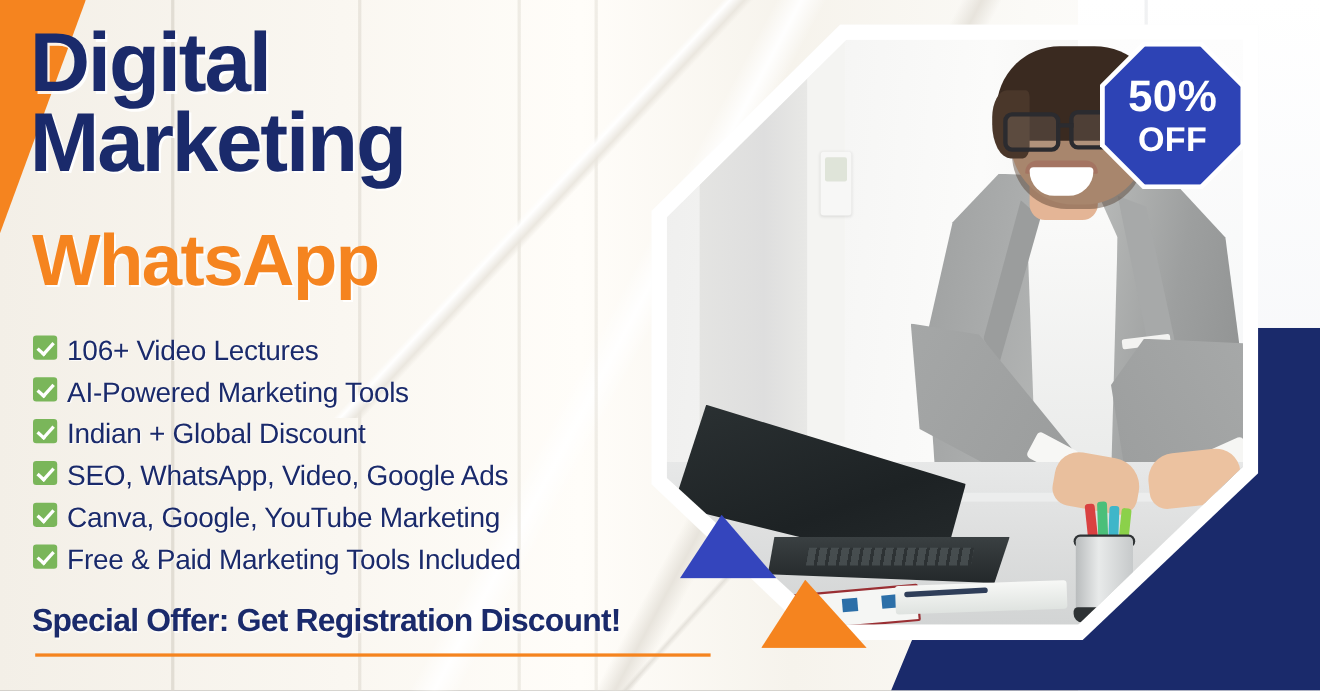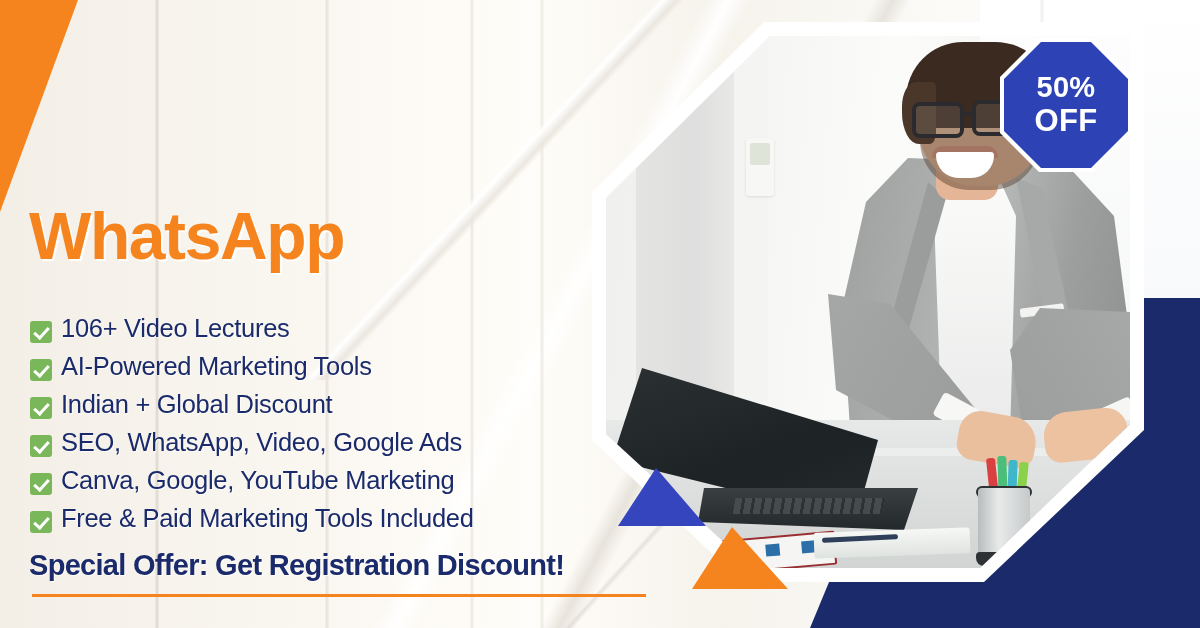--- a/index.html
+++ b/index.html
@@ -154,21 +154,21 @@
   .badge-in{
     position:absolute; left:1004px; top:42px; width:124px; height:126px;
     background:#2d43b5;
     clip-path:polygon(37px 0, 87px 0, 124px 37px, 124px 89px, 87px 126px, 37px 126px, 0 89px, 0 37px);
     display:flex; flex-direction:column; align-items:center; justify-content:center;
     gap:2px;
   }
   .badge-in span{
     color:#fff; font-weight:700; letter-spacing:.3px; line-height:1.02;
   }
-  .badge-pct{ font-size:29px; }
+  .badge-pct{ font-size:40px; }
   .badge-off{ font-size:31px; }
 
   
   .content{ position:absolute; left:0; top:0; width:600px; height:628px; }
 
   .title{
     position:absolute; left:27px; top:22px;
     color:#1a2a6b;
     font-weight:700;
     font-size:76px;
@@ -183,21 +183,21 @@
     color:#f5841f;
     font-weight:700;
     font-size:66px;
     line-height:1;
     letter-spacing:-1.4px;
     text-shadow:2px 2px 0 rgba(255,255,255,.9);
   }
 
   .features{ position:absolute; left:30px; top:305px; width:570px; }
   .feat{
-    display:flex; align-items:flex-end; gap:9px;
+    display:flex; align-items:flex-start; gap:9px;
     height:38px;
   }
   .check{
     width:22px; height:22px; min-width:22px;
     background:#7ab65a;
     border-radius:3px;
     position:relative;
   }
   .check::after{
     content:""; position:absolute;
@@ -316,20 +316,24 @@
   <div class="tri-orange"></div>
 
   <div class="badge"></div>
   <div class="badge-in">
     <span class="badge-pct">50%</span>
     <span class="badge-off">OFF</span>
   </div>
 
   <div class="content">
 
+    <div class="title">
+      <span class="l1">Digital</span>
+      <span class="l2">Marketing</span>
+    </div>
 
     <div class="subtitle">WhatsApp</div>
 
     <div class="features" id="features">
         <div class="feat">
           <div class="check"></div>
           <div class="feat-text">106+ Video Lectures</div>
         </div>
         <div class="feat">
           <div class="check"></div>

